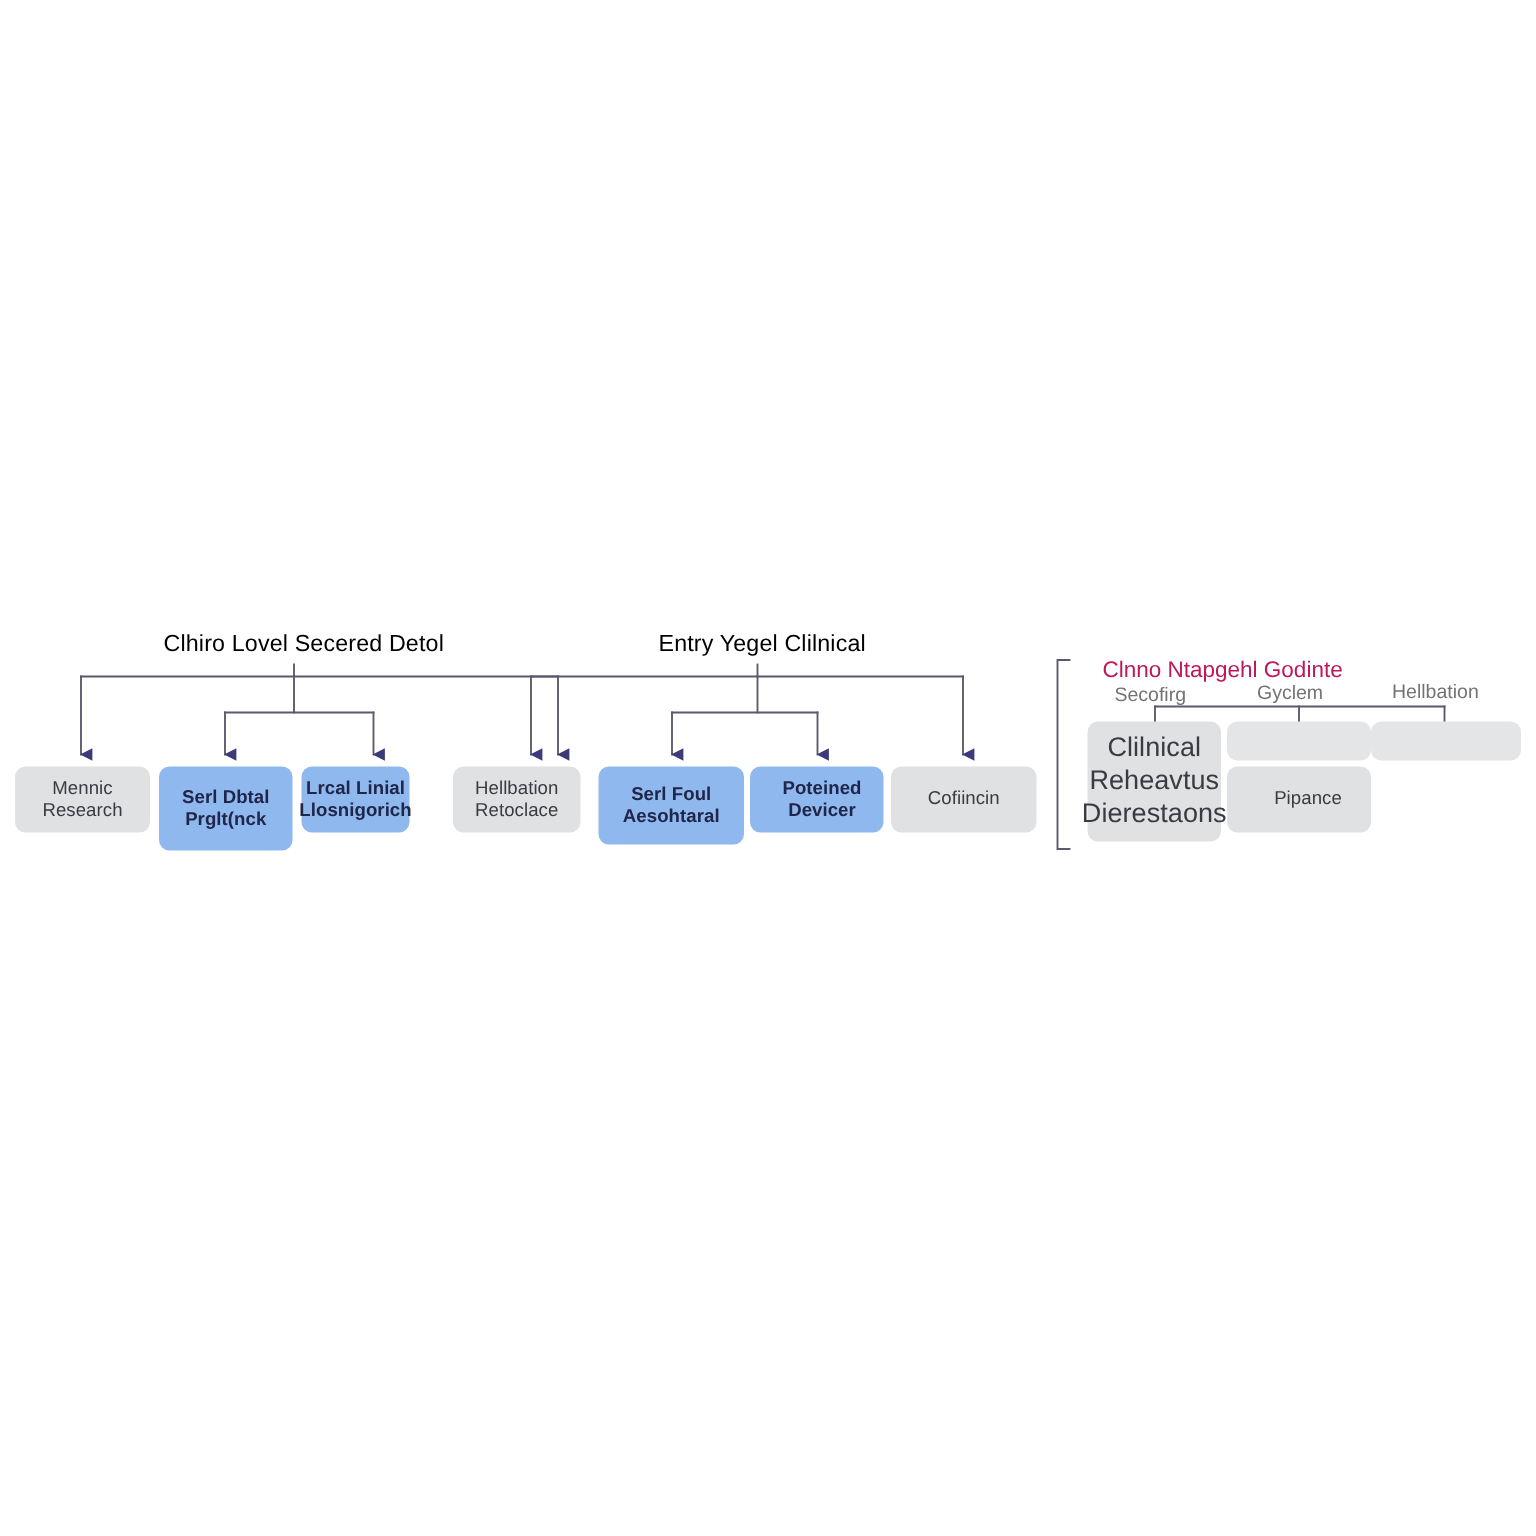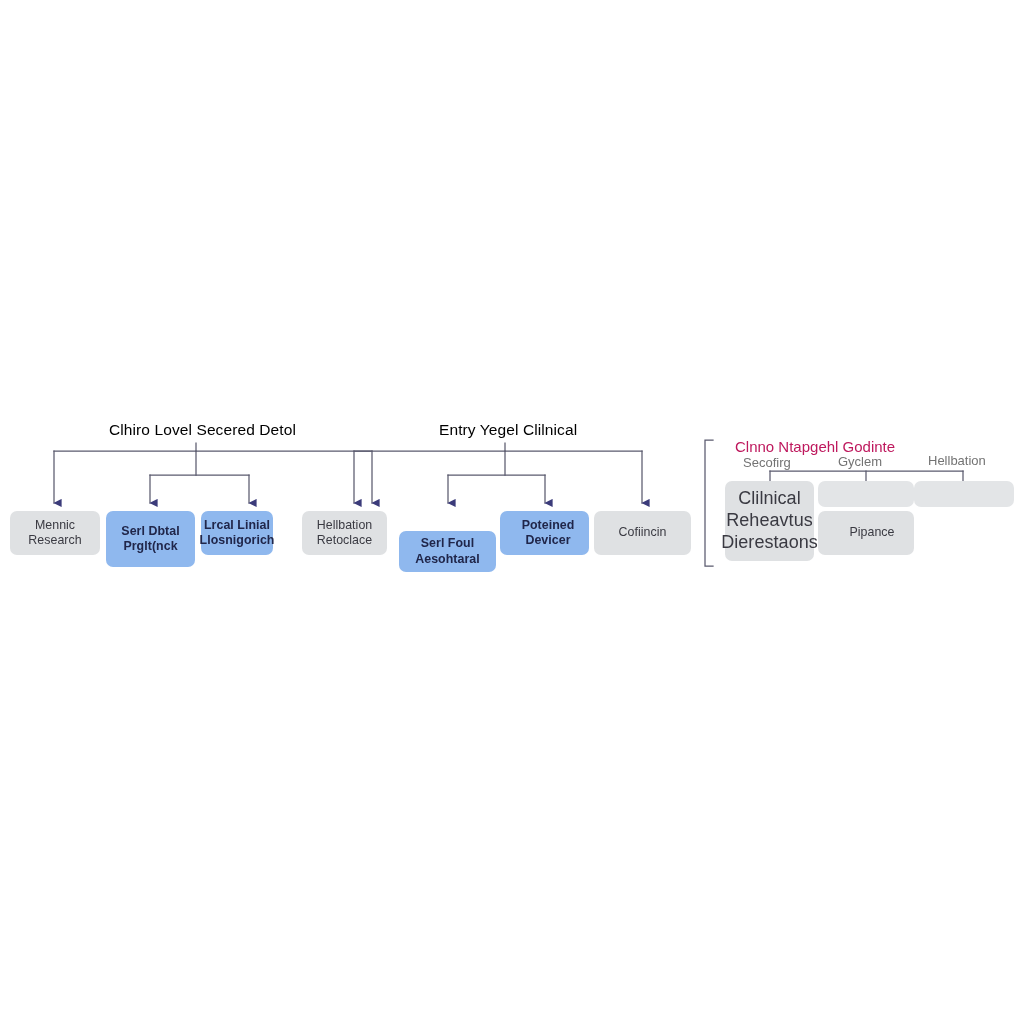--- a/index.html
+++ b/index.html
@@ -171,21 +171,21 @@
     </div>
   </div>
 
   <div class="node grey" style="left:302px; top:511px; width:85px; height:44px;">
     <div>
       <span>Hellbation</span>
       <span>Retoclace</span>
     </div>
   </div>
 
-  <div class="node blue" style="left:399px; top:531px; width:97px; height:41px;">
+  <div class="node blue" style="left:399px; top:511px; width:97px; height:52px;">
     <div>
       <span>Serl Foul</span>
       <span>Aesohtaral</span>
     </div>
   </div>
 
   <div class="node blue" style="left:500px; top:511px; width:89px; height:44px;padding-left:12px;">
     <div>
       <span>Poteined</span>
       <span>Devicer</span>

